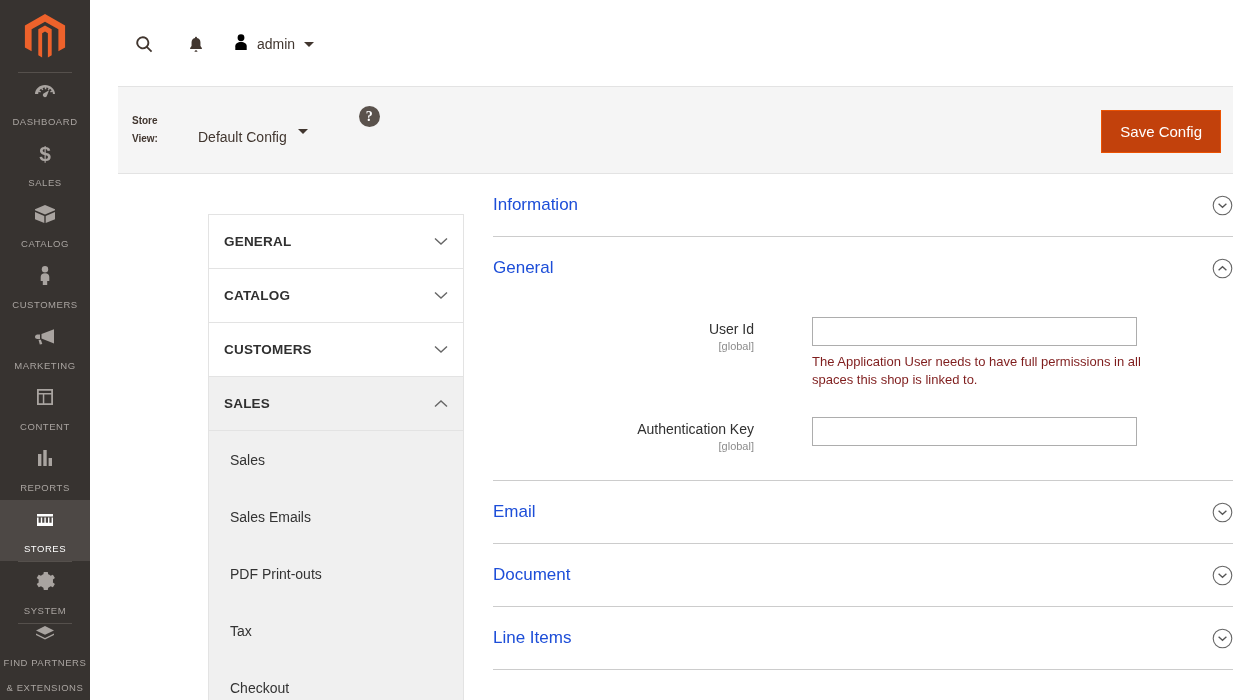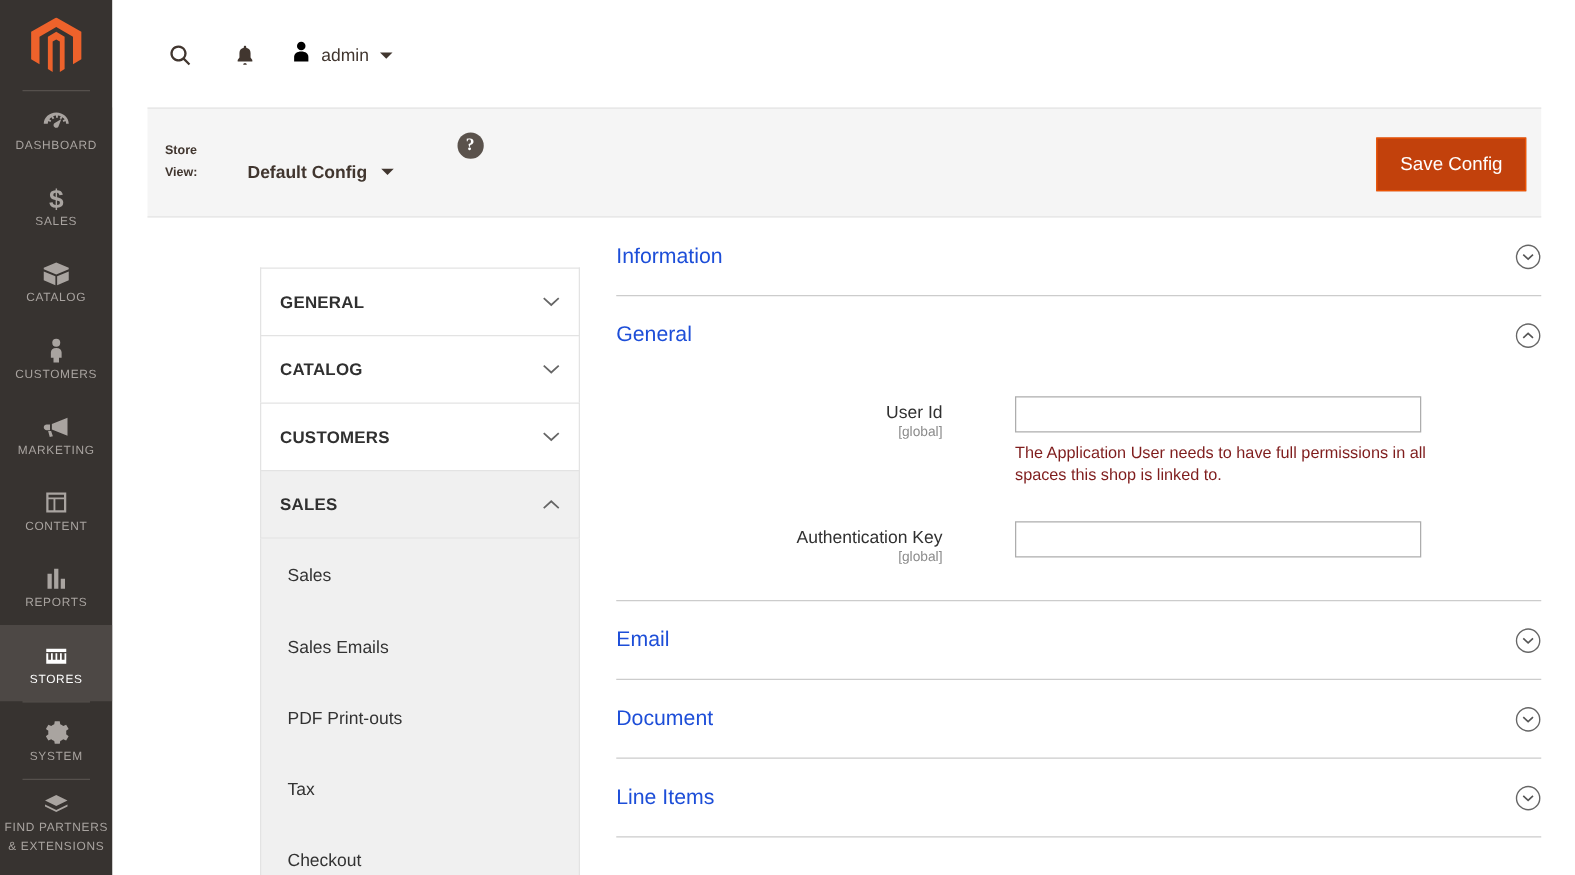--- a/index.html
+++ b/index.html
@@ -21,21 +21,21 @@
   .logo-wrap {
     height:72px; display:flex; align-items:center; justify-content:center;
   }
   .logo-svg { width:42px; height:44px; display:block; }
   .nav-sep {
     height:1px; background:#55504c; margin:0 18px 0 18px;
   }
   .nav-item {
     height:61px;
     display:flex; flex-direction:column; align-items:center; justify-content:center;
-    gap:3px;
+    gap:13px;
     color:#a9a4a0;
     text-decoration:none;
     cursor:pointer;
   }
   .nav-item .ico { display:block; height:22px; width:26px; }
   .nav-item .ico svg { display:block; width:26px; height:22px; fill:#a9a4a0; }
   .nav-item .lbl {
     font-size:9.5px; letter-spacing:.55px; text-transform:uppercase;
     color:#a9a4a0; white-space:nowrap;
   }
@@ -77,22 +77,22 @@
   .storebar {
     position:absolute; left:28px; top:86px; width:1115px; height:88px;
     background:#f5f5f5; border-top:1px solid #e3e3e3; border-bottom:1px solid #e3e3e3;
     display:flex; align-items:center;
   }
   .sv-label {
     font-size:10px; font-weight:bold; color:#41362f; line-height:18px;
     width:62px; margin-left:14px;
   }
   .sv-select {
-    display:flex; align-items:center; gap:9px; margin-left:4px; cursor:pointer;
-    padding-bottom:2px; align-self:center; margin-top:16px;font-weight:bold;
+    display:flex; align-items:flex-start; gap:9px; margin-left:4px; cursor:pointer;
+    padding-bottom:2px; align-self:center; margin-top:16px;
   }
   .sv-select .val { font-size:14px; color:#41362f; }
   .help-circle {
     width:21px; height:21px; border-radius:50%; background:#5a524c;
     color:#fff; font-size:14px; font-weight:bold; line-height:21px; text-align:center;
     margin-left:51px; margin-top:-28px; cursor:pointer; font-family:"Liberation Serif",serif;
   }
   .save-btn {
     position:absolute; right:12px; top:23px;
     background:#c2410c; border:1px solid #eb5202; color:#fff;

